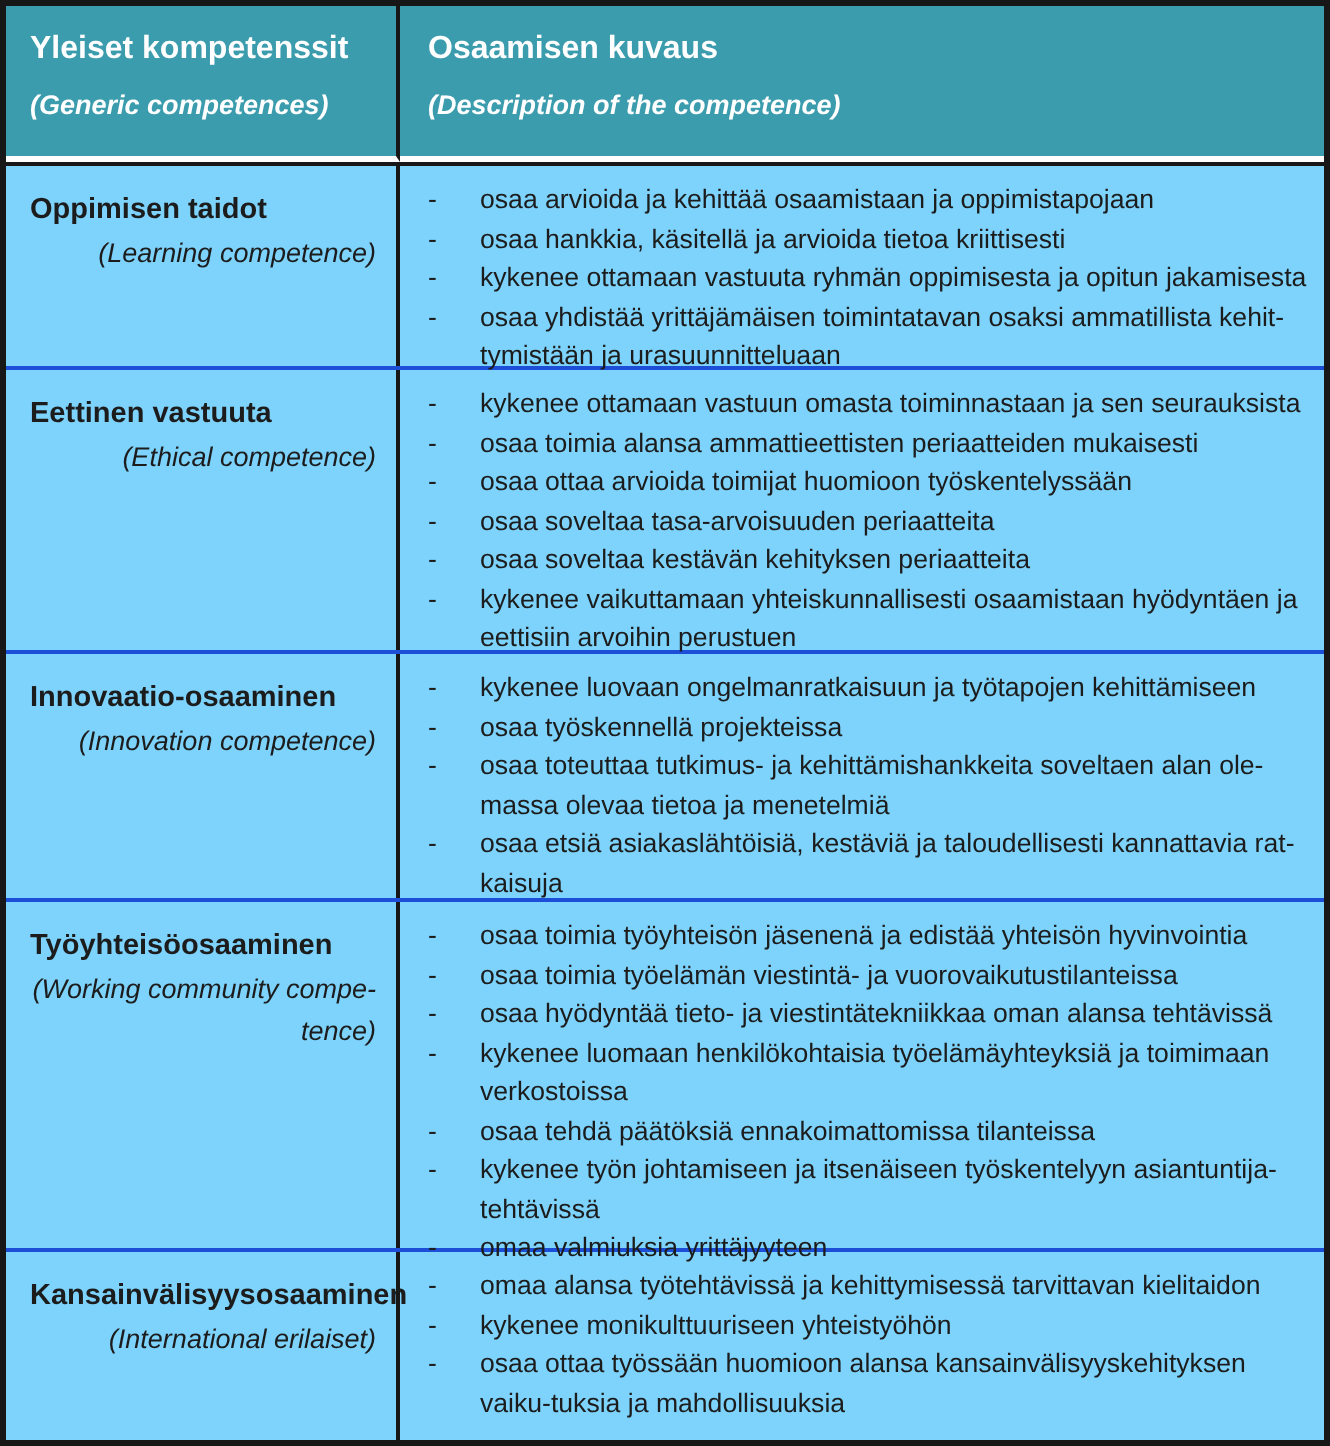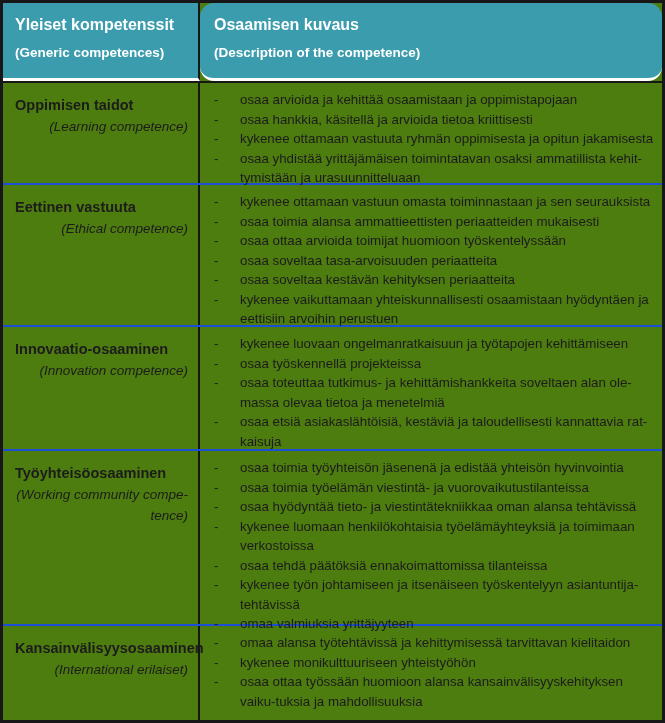--- a/index.html
+++ b/index.html
@@ -9,21 +9,21 @@
   }
   .table {
     width: 665px;
     height: 723px;
     box-sizing: border-box;
     border: 3px solid #171717;
     display: flex;
     flex-direction: column;
     font-family: "Liberation Sans", sans-serif;
     color: #1c1c1c;
-    background: #4d7c0f;
+    background: #7dd3fc;
   }
   .row {
     display: flex;
     border-bottom: 2px solid #1d4ed8;
     box-sizing: border-box;
   }
   .row:last-child {
     border-bottom: none;
     flex: 1;
   }
@@ -32,21 +32,20 @@
   }
   .cell.left {
     flex: 0 0 197px;
     width: 197px;
     border-right: 2px solid #171717;
     padding: 12px 10px 6px 12px;
   }
   .cell.right {
     flex: 1;
     padding: 7px 8px 16px 0;
-    border-radius: 14px;
   }
   
   .row.header {
     height: 80px;
     flex: 0 0 80px;
     border-bottom: 2px solid #171717;
   }
   .row.header .cell {
     background: #3b9cad;
     color: #ffffff;
@@ -57,20 +56,21 @@
     padding-left: 14px;
   }
   .hdr-title {
     font-size: 16px;
     font-weight: bold;
     line-height: 18px;
   }
   .hdr-sub {
     font-size: 13.5px;
     font-weight: bold;
+    font-style: italic;
     margin-top: 11px;
     line-height: 15px;
   }
   
   .row.r1 { height: 102px; flex: 0 0 102px; }
   .row.r2 { height: 142px; flex: 0 0 142px; }
   .row.r3 { height: 175px; flex: 0 0 175px; }
   .row.r4 { height: 124px; flex: 0 0 124px; }
   
   .comp-name {

